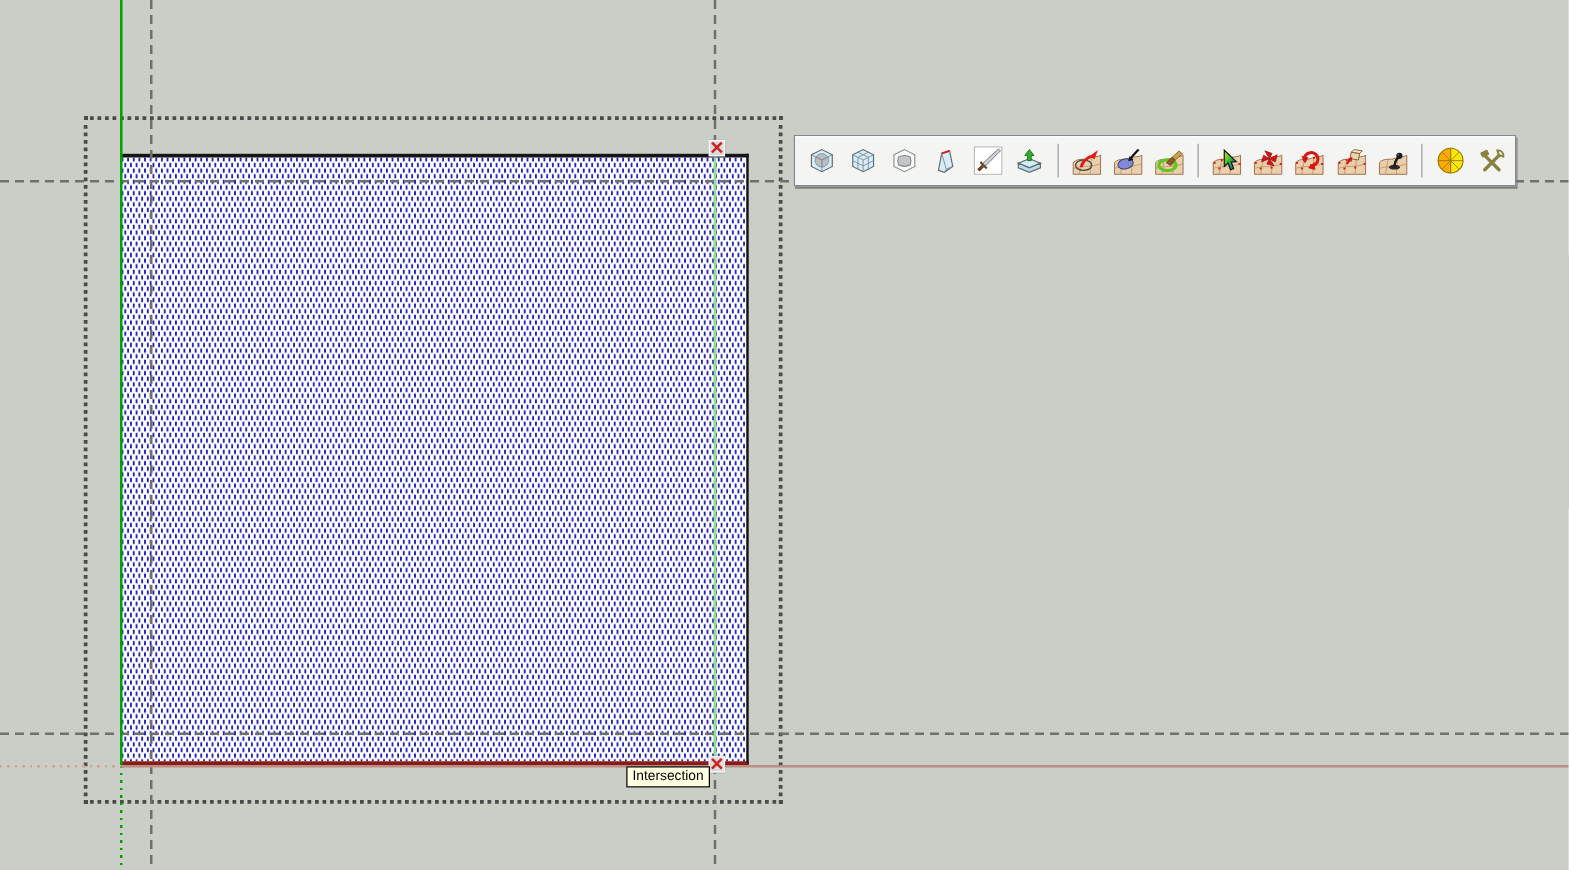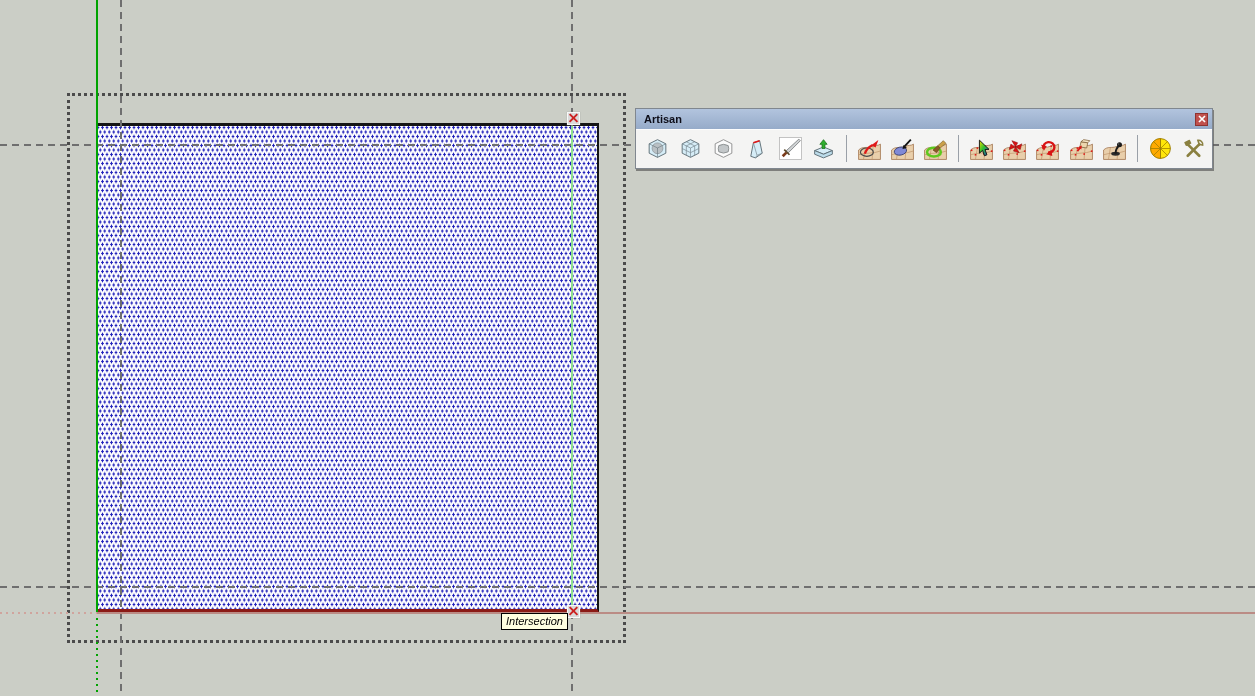--- a/index.html
+++ b/index.html
@@ -68,21 +68,21 @@
   }
   .xmark::before{transform:rotate(45deg);}
   .xmark::after{transform:rotate(-45deg);}
   #xmark-top{left:567px;top:112px;}
   #xmark-bottom{left:567px;top:605px;}
 
   
   .tooltip{
     position:absolute;left:501px;top:613px;height:17px;
     background:var(--tooltip-bg);border:1px solid #000;
-    font-size:11px;line-height:14px;color:#000;padding:0 4px 1px 4px;white-space:nowrap;font-style:italic;
+    font-size:11px;line-height:14px;color:#000;padding:0 4px 1px 4px;white-space:nowrap;
   }
 
   
   .toolbar{
     position:absolute;left:635px;top:108px;width:578px;z-index:10;
     background:var(--toolbar-bg);border:1px solid #80878f;
     box-shadow:1px 2px 0 rgba(85,85,85,.65);
   }
   .titlebar{
     height:20px;display:flex;align-items:center;padding:0 4px 0 8px;
@@ -244,28 +244,20 @@
   <div class="axis-red-dotted"></div>
 
   <div class="inference-line"></div>
 
   <div class="xmark" id="xmark-top"></div>
   <div class="xmark" id="xmark-bottom"></div>
 
   <div class="tooltip">Intersection</div>
 
   <div class="toolbar">
-    <div class="titlebar">
-      <span class="title">Artisan</span>
-      <button class="close-btn">
-        <svg viewBox="0 0 8 8" width="8" height="8">
-          <path d="M1,1 L7,7 M7,1 L1,7" stroke="#fff" stroke-width="1.7"></path>
-        </svg>
-      </button>
-    </div>
     <div class="tools" id="tools-row">
         <button class="tool">
           <svg viewBox="0 0 24 24" aria-hidden="true">
             <use href="#sym-subdivide-smooth-icon"></use>
           </svg>
         </button>
         <button class="tool">
           <svg viewBox="0 0 24 24" aria-hidden="true">
             <use href="#sym-subdivide-icon"></use>
           </svg>

